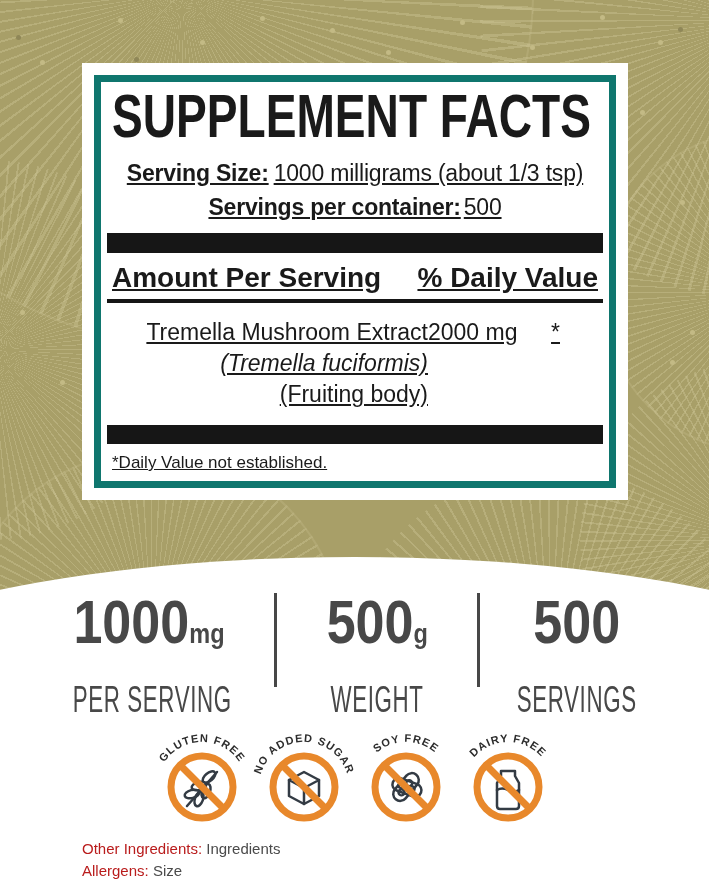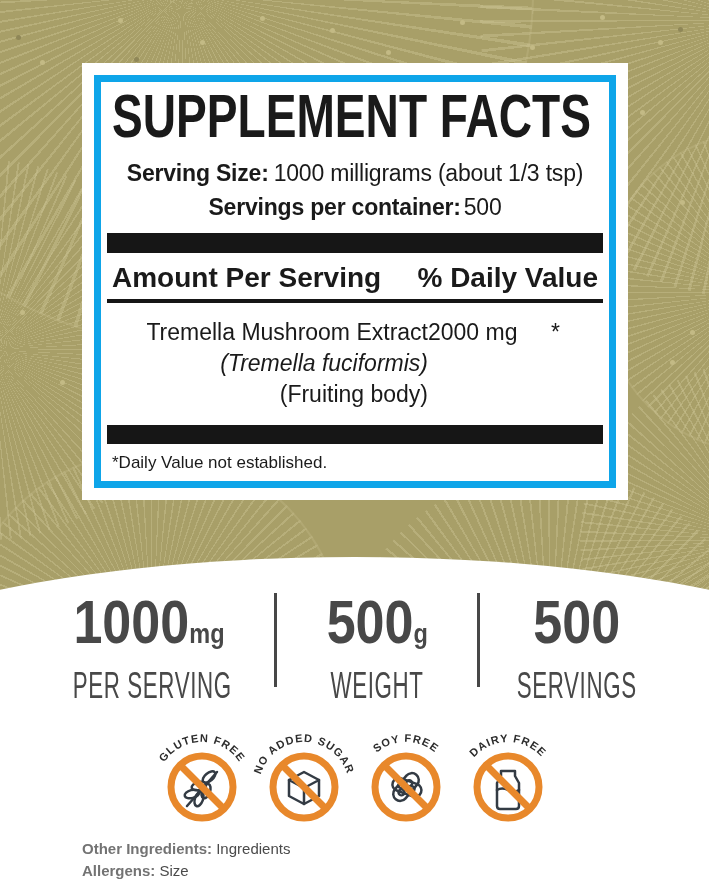--- a/index.html
+++ b/index.html
@@ -25,21 +25,21 @@
     -78px 42px 0 #C3BA85,-28px 82px 0 #C3BA85,182px 52px 0 #C3BA85,442px 62px 0 #C3BA85,
     522px 92px 0 #C3BA85,562px 182px 0 #C3BA85,572px 312px 0 #C3BA85,552px 342px 0 #C3BA85,
     -98px 292px 0 #C3BA85,-58px 362px 0 #C3BA85;}
   .dots-dark{position:absolute;left:16px;top:35px;width:5px;height:5px;border-radius:50%;background:#8F8758;
     box-shadow:662px -8px 0 #8F8758,118px 22px 0 #8F8758,332px 46px 0 #8F8758,598px 58px 0 #8F8758;}
   .white-curve{position:absolute;left:-213px;top:557px;width:1135px;height:300px;background:#fff;
     border-radius:50% 50% 0 0 / 150px 150px 0 0;z-index:3;}
   
   .panel{position:absolute;left:82px;top:63px;width:546px;height:437px;background:#fff;z-index:4;}
   .panel-frame{position:absolute;left:12px;top:12px;right:12px;bottom:12px;
-    border:7px solid #0ea5e9;padding:0 11px;box-sizing:border-box;color:#1A1A1A;}
+    border:7px solid #0f766e;padding:0 11px;box-sizing:border-box;color:#1A1A1A;text-decoration:underline;}
   .title-svg{display:block;margin-top:10px;}
   .title-text{font-family:"Liberation Sans",sans-serif;font-size:61px;font-weight:700;fill:#1A1A1A;}
   .sf-lines{margin-top:14px;text-align:center;}
   .sf-line{font-size:23px;line-height:34px;letter-spacing:-0.2px;white-space:nowrap;}
   .sf-line .lbl{font-weight:700;}
   .sf-line .val{margin-left:5px;}
   .sf-line .val-tight{margin-left:3px;}
   .bar{height:20px;background:#161616;margin:9px -5px 0 -5px;}
   .bar2{height:19px;margin-top:15px;}
   .hdr-row{display:flex;justify-content:space-between;margin-top:13px;font-size:28px;font-weight:700;line-height:24px;}
@@ -52,33 +52,33 @@
   .footnote{margin-top:9px;font-size:17px;line-height:20px;}
   
   .stats{position:absolute;top:588px;left:0;width:709px;height:102px;display:flex;z-index:5;color:#484848;}
   .stat{text-align:center;box-sizing:border-box;}
   .stat1{width:274px;padding-left:24px;}
   .stat2{width:200px;}
   .stat3{width:229px;padding-right:36px;}
   .stat-divider{width:3px;height:94px;background:#474747;margin-top:5px;}
   .stat-value{font-size:62px;font-weight:700;line-height:60px;margin-top:4px;white-space:nowrap;}
   .stat-unit{font-size:28px;font-weight:700;}
-  .stat-label{font-size:36px;font-weight:400;line-height:28px;margin-top:8px;letter-spacing:1px;white-space:nowrap;}
+  .stat-label{font-size:36px;font-weight:400;line-height:28px;margin-top:22px;letter-spacing:1px;white-space:nowrap;}
   .condense{display:inline-block;transform:scaleX(0.84);transform-origin:center bottom;white-space:nowrap;}
   .condense2{display:inline-block;transform:scaleX(0.62);transform-origin:center top;white-space:nowrap;}
   
   .badges{position:absolute;top:730px;left:0;width:709px;display:flex;justify-content:center;z-index:5;}
   .badge{display:block;}
   .badge-arc-text{font-family:"Liberation Sans",sans-serif;font-size:11px;font-weight:700;letter-spacing:1.1px;fill:#2D2D2D;}
   .badge-ring{fill:none;stroke:#E8882B;stroke-width:7;}
   .badge-slash{stroke:#E8882B;stroke-width:7;stroke-linecap:round;}
   .badge-icon{fill:none;stroke:#333B44;stroke-width:2.5;stroke-linecap:round;stroke-linejoin:round;}
   
   .footer{position:absolute;top:838px;left:82px;z-index:5;font-size:15px;line-height:22px;color:#4A4A4A;}
-  .footer .lbl{font-weight:700;color:#737373;}
+  .footer .lbl{font-weight:400;color:#b91c1c;}
 </style>
 </head>
 <body>
 
 <div class="page">
 
   <div class="hero">
     <div class="fan fan1 fan-ring"></div>
     <div class="fan fan2"></div>
     <div class="fan fan3 fan-ring"></div>

